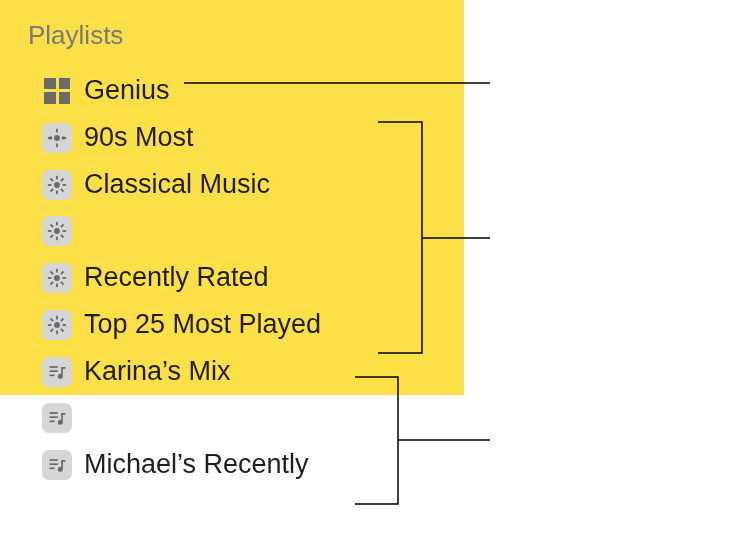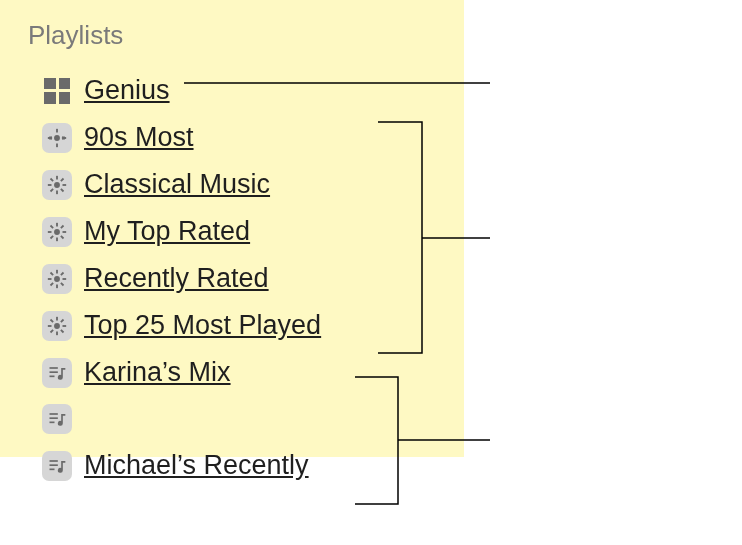--- a/index.html
+++ b/index.html
@@ -4,22 +4,22 @@
 <style>
   * { box-sizing: border-box; margin: 0; padding: 0; }
   html, body { width: 742px; height: 545px; }
   body {
     font-family: -apple-system, "Helvetica Neue", Arial, sans-serif;
     background: #fff;
     position: relative;
   }
   .sidebar {
     width: 464px;
-    height: 457px;
-    background: #fef9c3;
+    height: 395px;
+    background: #fde047;
     padding: 20px 16px 20px 26px;
   }
   .section-header {
     font-size: 26px;
     font-weight: 400;
     color: #7a7a7a;
     margin-bottom: 16px;
     margin-left: 2px;
   }
   .playlist-item {
@@ -28,21 +28,20 @@
     gap: 12px;
     padding: 8px 6px;
     margin-left: 10px;
     cursor: pointer;
   }
   .playlist-label {
     font-size: 27px;
     font-weight: 500;
     color: #1f1f1f;
     white-space: nowrap;
-    text-decoration: underline;
   }
   .icon {
     width: 30px;
     height: 30px;
     flex-shrink: 0;
     display: flex;
     align-items: center;
     justify-content: center;
   }
   
@@ -170,21 +169,20 @@
                   <rect x="-1" y="-10" width="2" height="4"></rect>
                   <rect x="-1" y="6" width="2" height="4"></rect>
                   <rect x="-10" y="-1" width="4" height="2"></rect>
                   <rect x="6" y="-1" width="4" height="2"></rect>
                 </g>
               </g>
             </g>
           </svg>
       </span>
     </span>
-    <span class="playlist-label">My Top Rated</span>
   </div>
 
   <div class="playlist-item">
     <span class="icon">
       <span class="smart-icon">
         <svg width="22" height="22" viewBox="0 0 24 24">
             <g fill="#6a6a6a">
               <circle cx="12" cy="12" r="3.2"></circle>
               <g transform="translate(12,12)">
                 <rect x="-1" y="-10" width="2" height="4"></rect>

